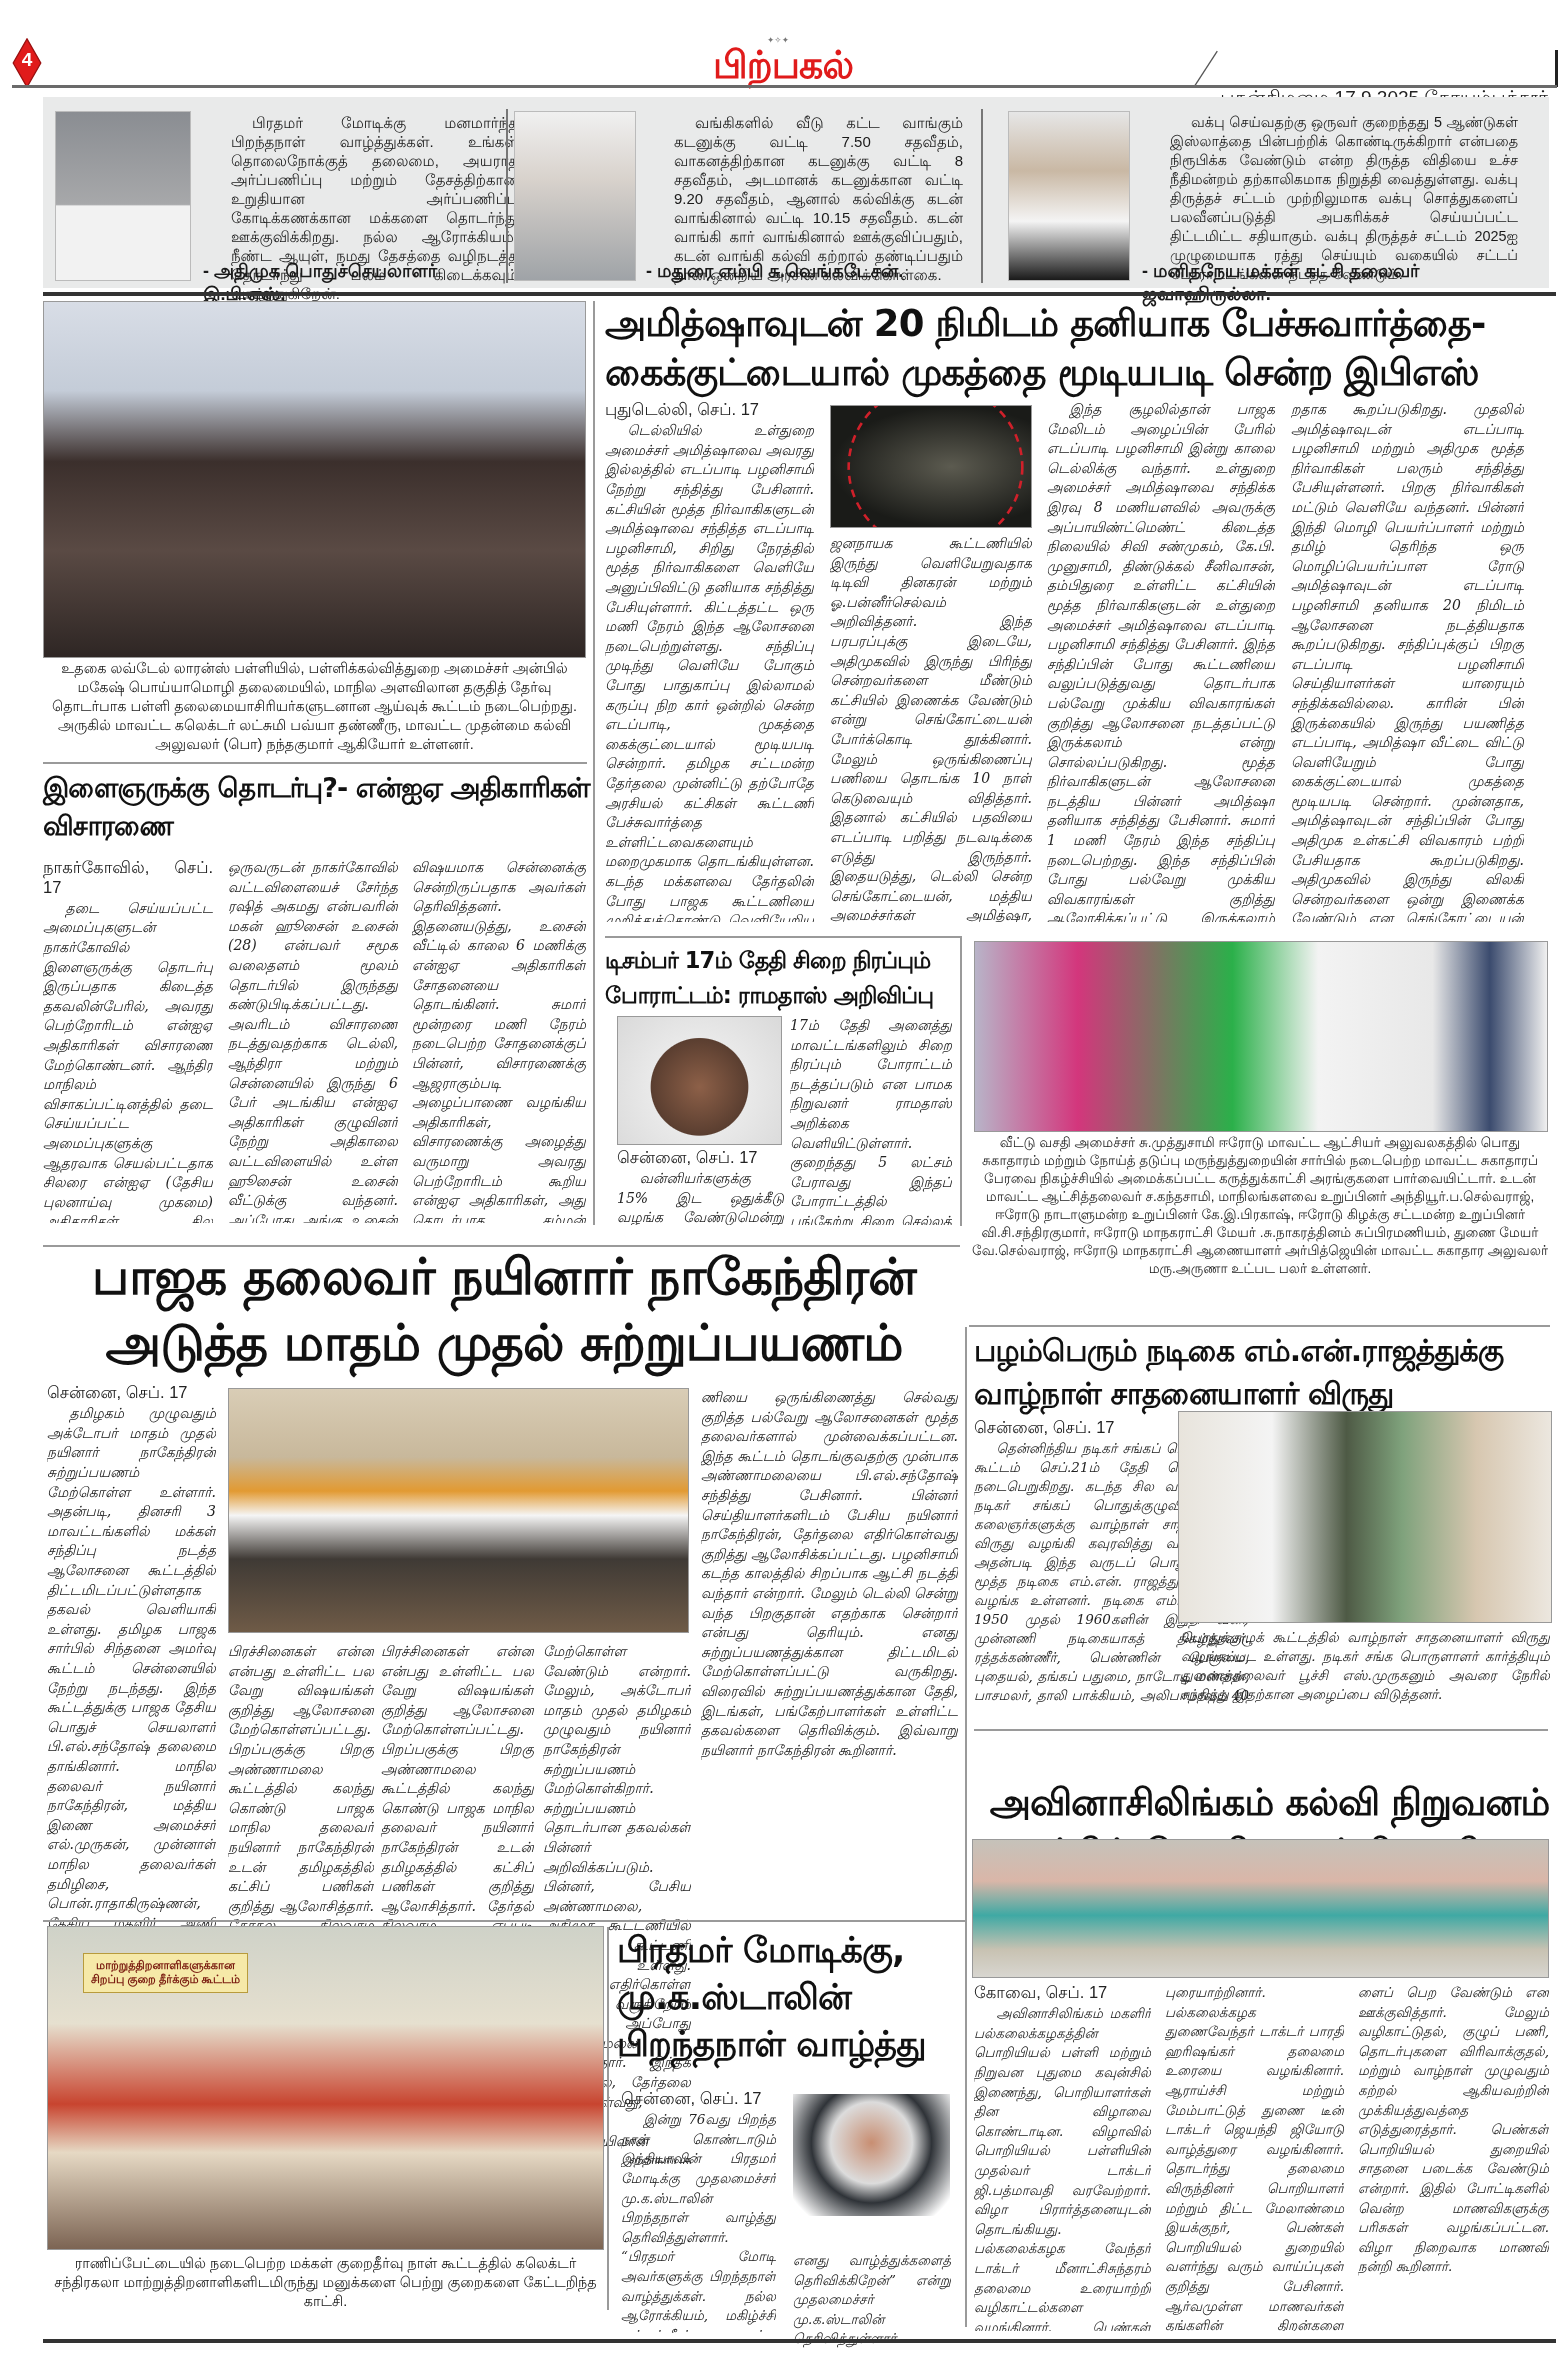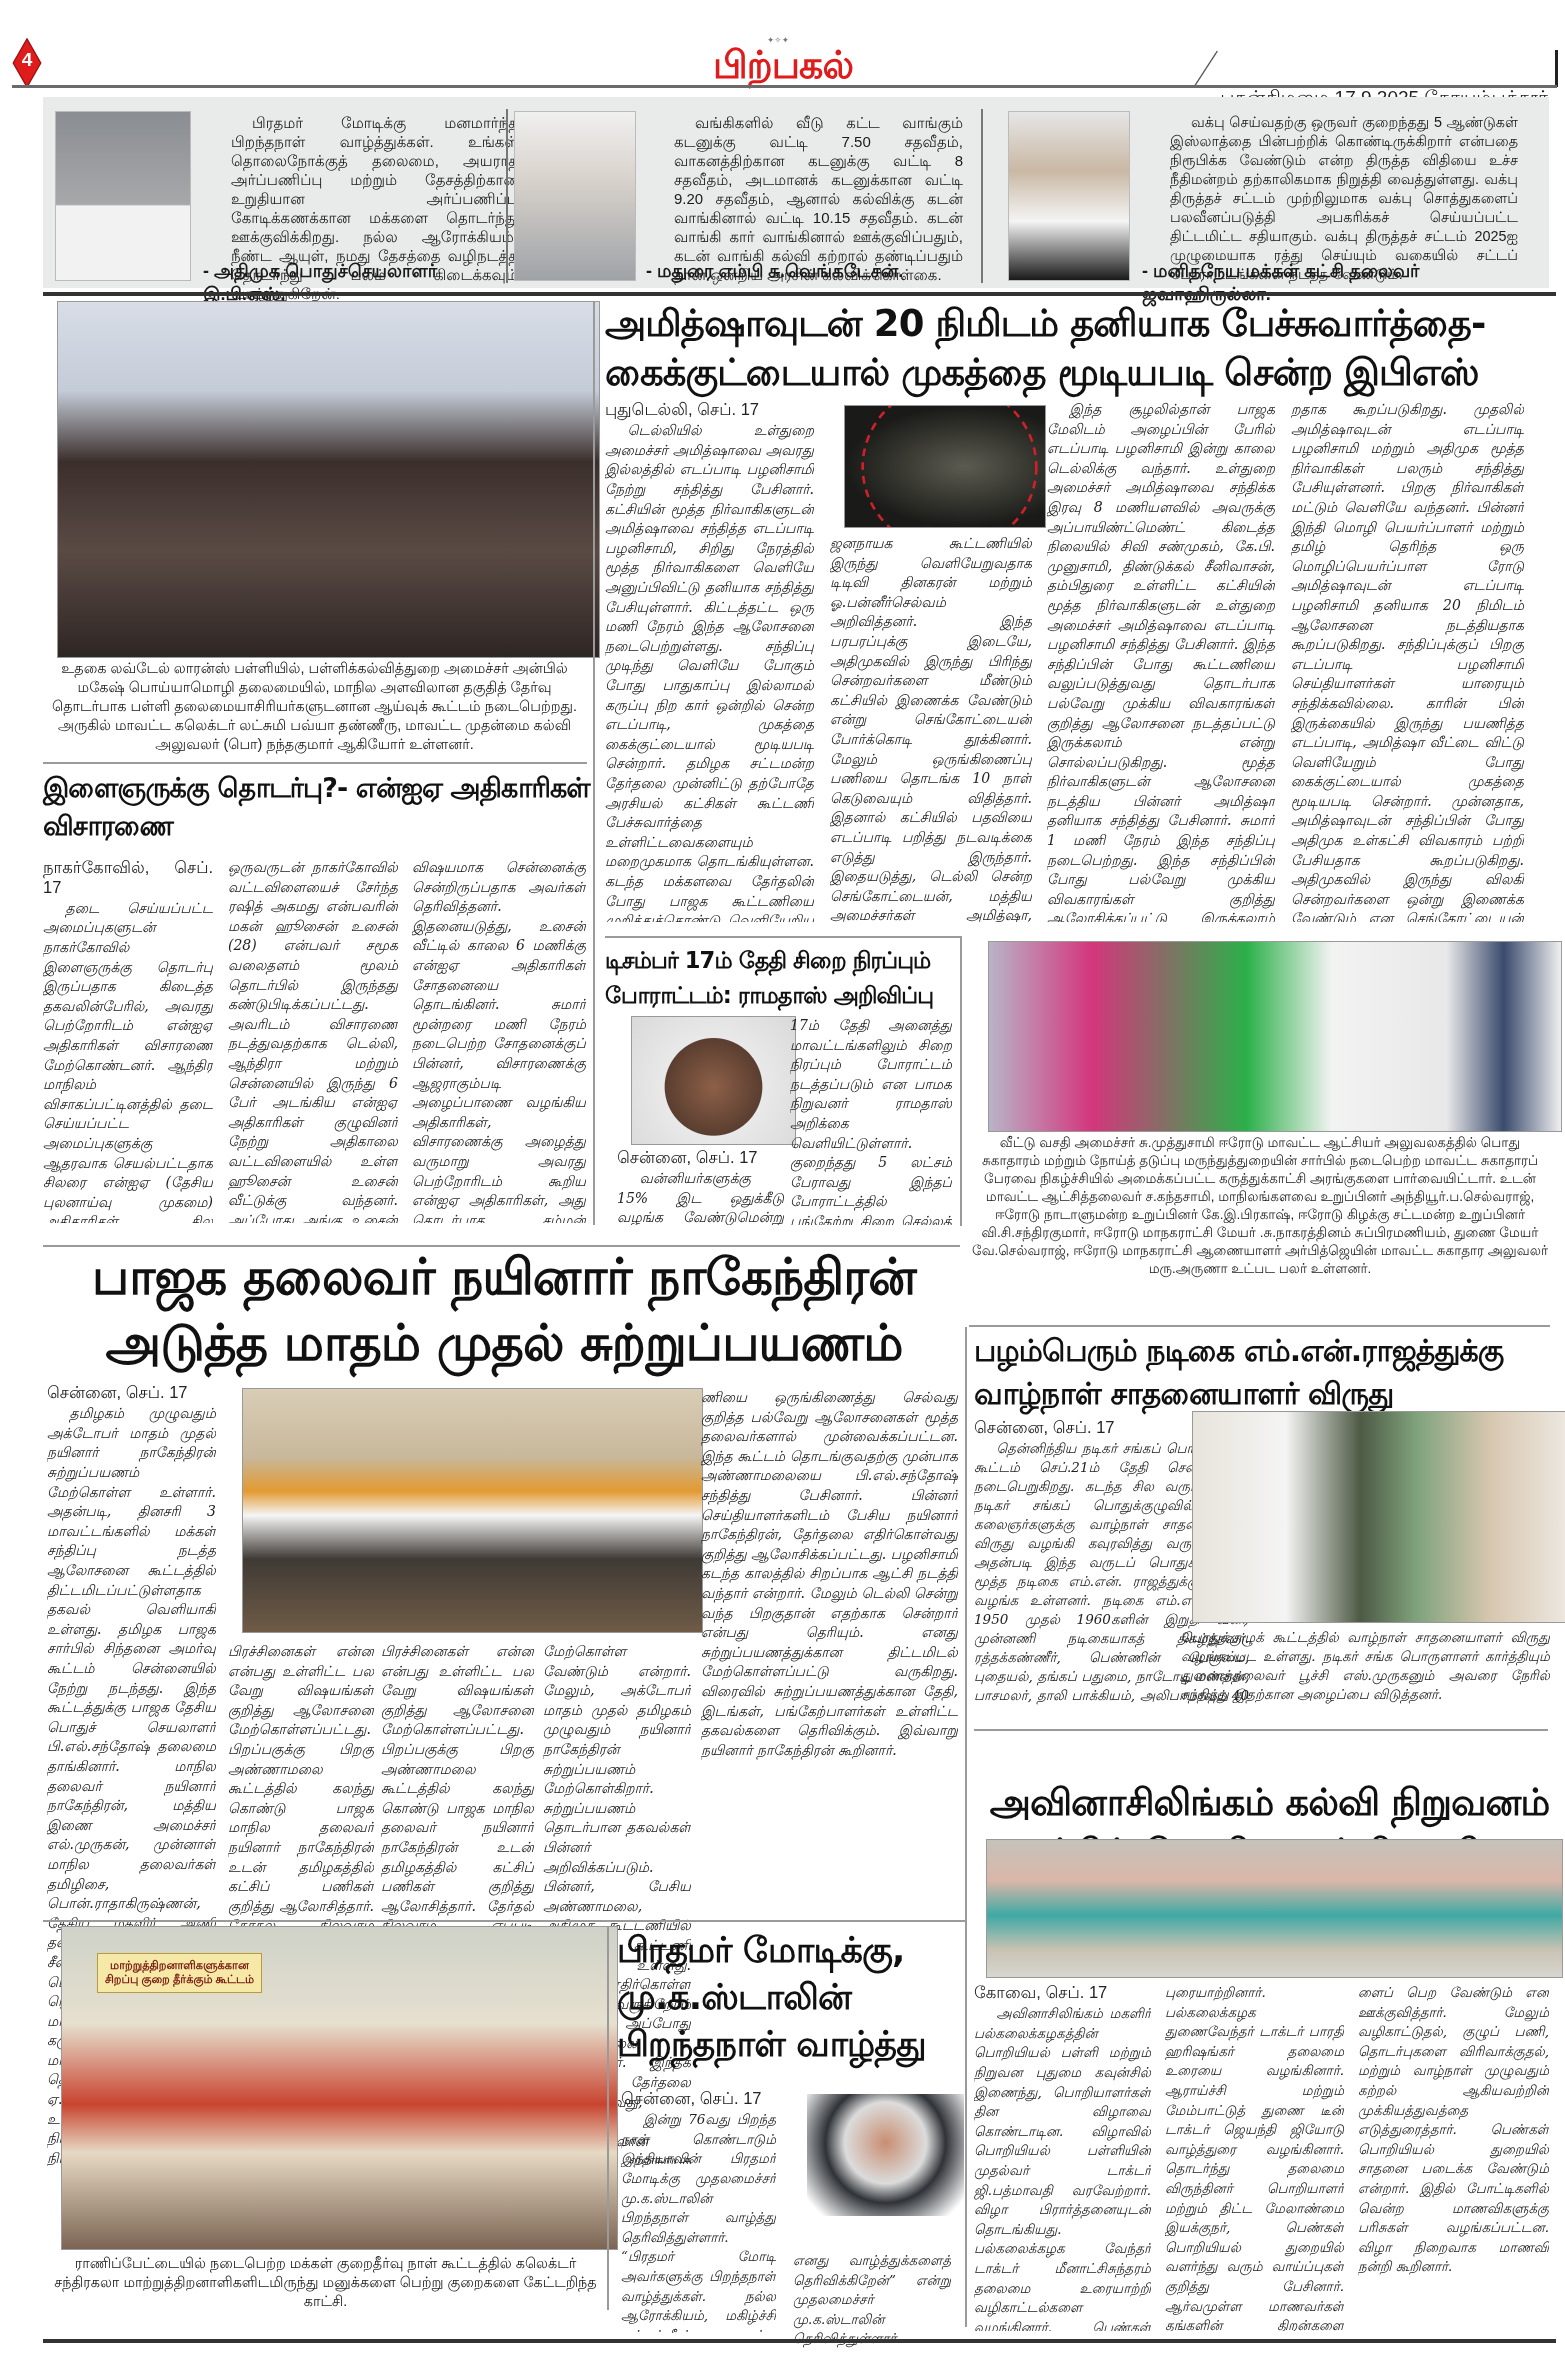--- a/index.html
+++ b/index.html
@@ -20,21 +20,21 @@
 
   
   .quote-strip { left: 43px; top: 97px; width: 1506px; height: 191px; background: #e9eaea; }
   .quote-box { position: absolute; top: 0; height: 191px; }
   .quote-photo { position: absolute; top: 14px; height: 170px; border: 0.9px solid #bbb; }
   .quote-text { position: absolute; top: 16px; font-size: 15px; line-height: 19px; text-align: justify; text-indent: 21px; font-family: Liberation Sans, sans-serif; margin-left: 28px; }
   .quote-attr { position: absolute; font-size: 18px; font-weight: bold; }
   .quote-divider { position: absolute; top: 12px; width: 1.7px; height: 174px; background: #777; }
   .strip-rule { left: 43px; top: 292px; width: 1513px; height: 3.5px; background: #333; }
 
-  .photo { background: linear-gradient(135deg, #8a7b6c, #4d4a52 60%, #a08d77); border: 0.9px solid #999; overflow: hidden; position: absolute; margin-left: 14px; }
+  .photo { background: linear-gradient(135deg, #8a7b6c, #4d4a52 60%, #a08d77); border: 0.9px solid #999; overflow: hidden; position: absolute; }
 
   .headline { position: absolute; font-weight: bold; color: #111; font-family: "DejaVu Sans", sans-serif; letter-spacing: -0.9px; }
   .body-col { position: absolute; font-size: 14px; line-height: 19.6px; text-align: justify; font-family: "DejaVu Serif", serif; font-style: italic; color: #222; }
   .body-col .dl { font-style: normal; font-family: "Liberation Sans", sans-serif; font-size: 16.5px; display: block; margin-bottom: 1.7px; }
   .body-col p { text-indent: 22.6px; }
   .caption { position: absolute; font-size: 14.4px; line-height: 19px; text-align: center; font-family: "Liberation Sans", sans-serif; }
   .hrule { position: absolute; height: 1.7px; background: #9a9a9a; }
   .vrule { position: absolute; width: 1.7px; background: #9a9a9a; }
   .footer-rule { left: 43px; top: 2339px; width: 1513px; height: 3.5px; background: #333; }
 </style>

